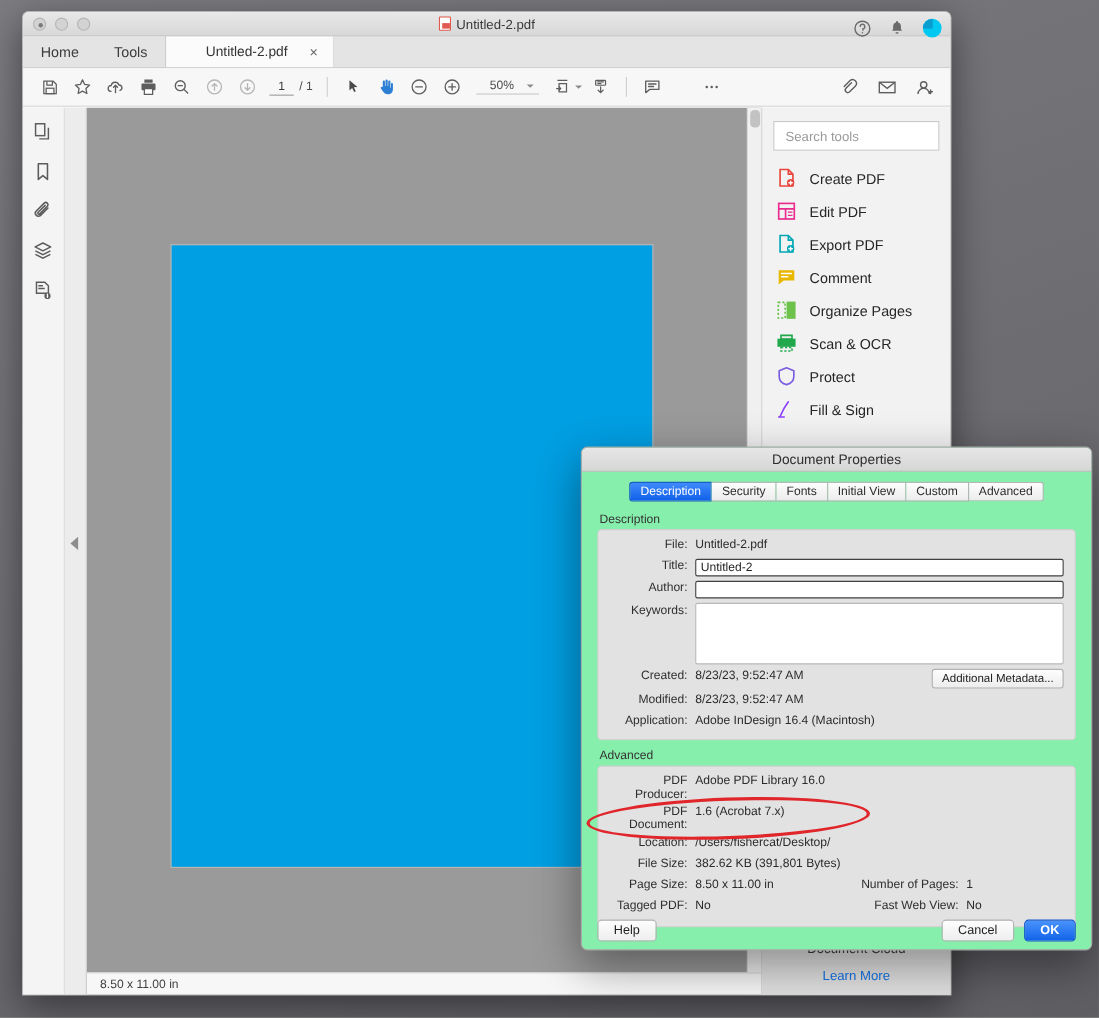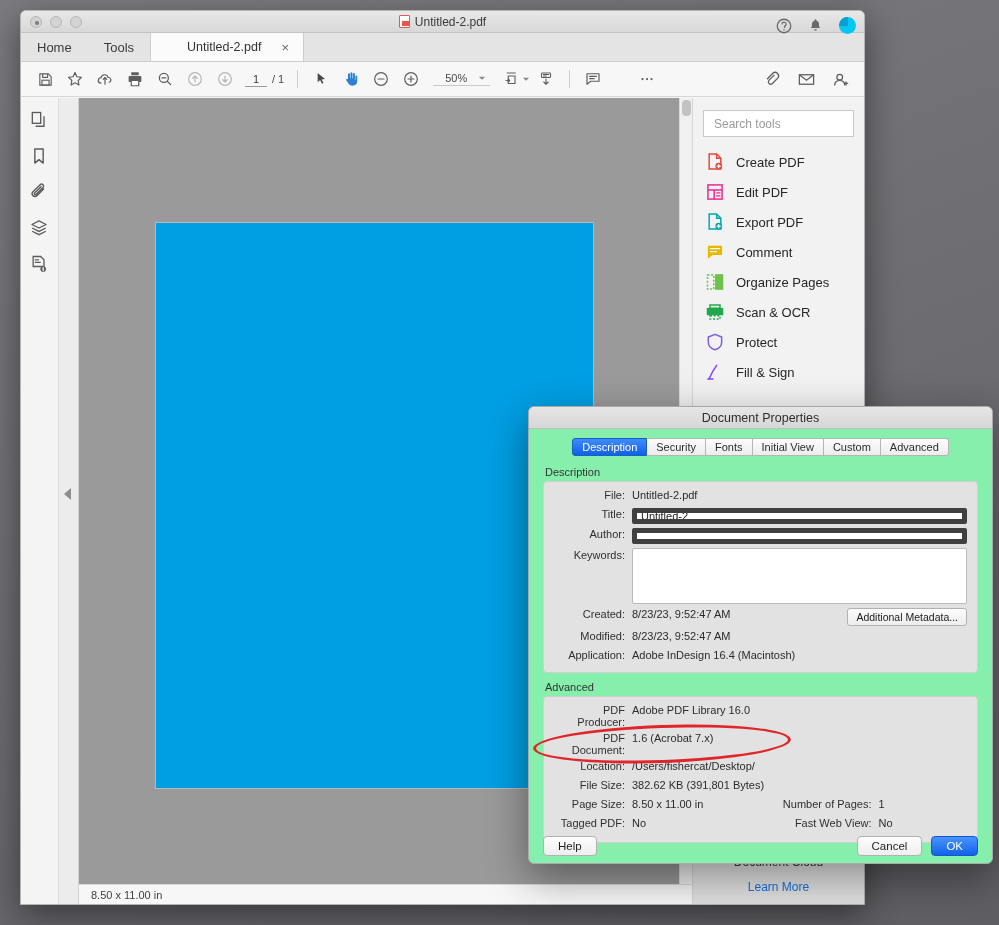--- a/index.html
+++ b/index.html
@@ -146,41 +146,41 @@
   .dtab:first-child{ border-left:1px solid #b5b5b5; border-radius:3px 0 0 3px;}
   .dtab:last-child{ border-radius:0 3px 3px 0;}
   .dtab.sel{ background:linear-gradient(#3f8bfd,#1160e8); color:#fff; border-color:#1a5fc4;}
   .group-label{ font-size:11px; color:#333; margin:10px 0 3px 16px;}
   .group{ margin:0 14px; background:#e2e2e2; border:1px solid #cfcfcf;
           border-radius:4px; padding:7px 10px 8px 10px;}
   .frow{ display:flex; margin-bottom:4px; min-height:15px;}
   .flabel{ width:78px; text-align:right; padding-right:7px;
            font-size:11px; color:#2f2f2f; flex:0 0 78px;}
   .fval{ font-size:11px; color:#2b2b2b;}
-  .finput{ flex:1; height:16px; background:#fff; border:5px solid #404040;
+  .finput{ flex:1; height:16px; background:#fff; border:1px solid #404040;
            border-radius:2px; font-size:11px; color:#1f1f1f; padding:0 4px;
            display:flex; align-items:center; font-family:inherit; outline:none;}
   .ftext{ flex:1; height:56px; background:#fff; border:1px solid #b9b9b9;
           border-radius:2px; resize:none; font-size:11px; font-family:inherit;
           padding:3px 4px; outline:none;}
   .meta-btn{ margin-left:auto; height:18px; padding:0 8px; font-size:10.5px;
              background:linear-gradient(#fdfdfd,#ededed); border:1px solid #b2b2b2;
              border-radius:3px; color:#222; cursor:pointer; font-family:inherit;}
   .adv-grid{ display:flex; }
   .adv-col{ flex:1; }
   .adv-col.right .flabel{ width:118px; flex:0 0 118px;}
   #annot-ellipse{ position:absolute; left:4px; top:318px; width:258px; height:38px;
       border:3px solid #e0262b; border-radius:50%; pointer-events:none;
       transform:rotate(-2deg);}
   #dlg-footer{ position:absolute; left:0; right:0; bottom:0; height:34px;
                display:flex; align-items:center; padding:0 14px;}
   .dbtn{ height:20px; padding:0 14px; font-size:11.5px; border-radius:4px;
          background:linear-gradient(#fdfdfd,#eeeeee); border:1px solid #b2b2b2;
          color:#1f1f1f; cursor:pointer; font-family:inherit;}
-  .dbtn.primary{ background:linear-gradient(#4a93fd,#1163e9); border-color:#1558cc; color:#fff;}
+  .dbtn.primary{ background:linear-gradient(#4a93fd,#1163e9); border-color:#1558cc; color:#fff;font-weight:bold;}
   #dlg-footer .right{ margin-left:auto; display:flex; gap:9px;}
   svg{ display:block; }
 </style>
 </head>
 <body>
 
 <div id="desktop"></div>
 
 <div id="acrobat-window">
 

